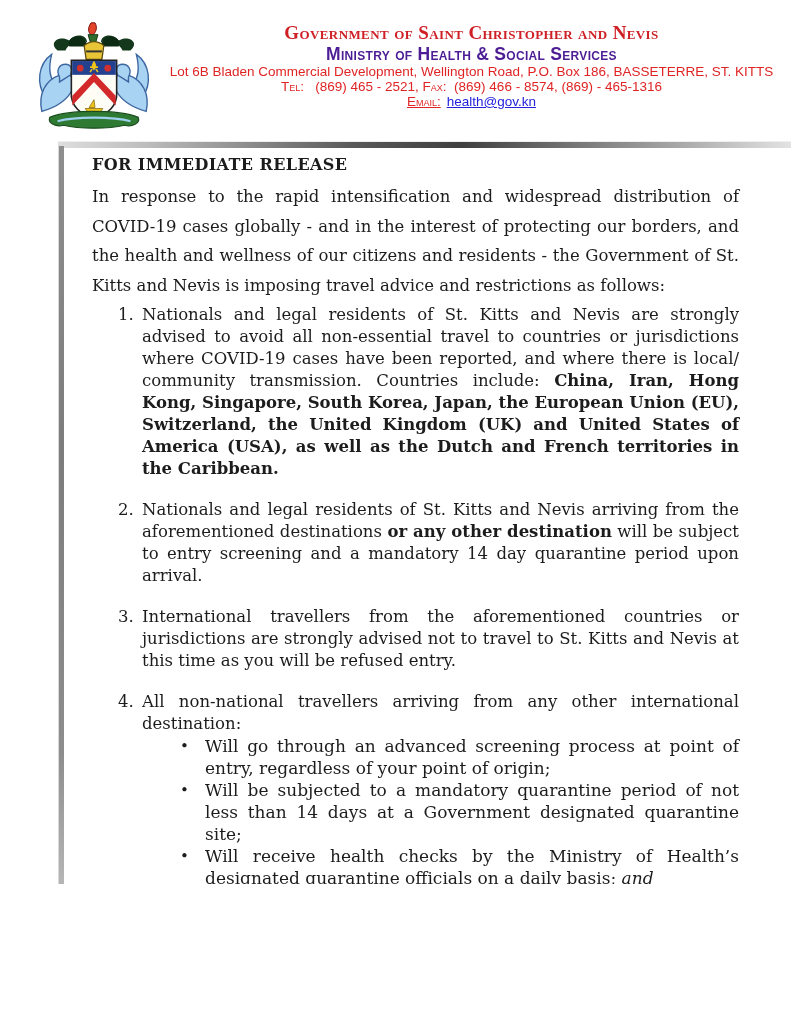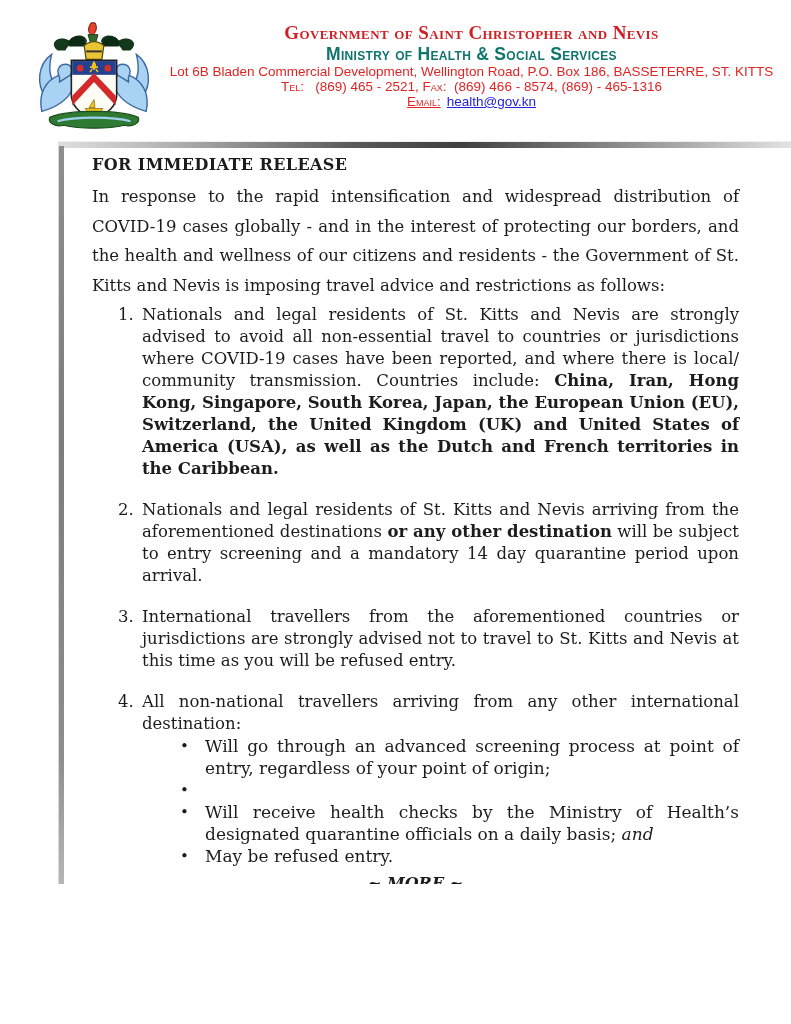--- a/index.html
+++ b/index.html
@@ -13,21 +13,21 @@
   
   .letterhead { position:relative; height:141px; }
   .crest { position:absolute; left:30px; top:20px; width:128px; height:114px; }
   .lh-text { margin-left:168px; margin-right:16px; text-align:center; padding-top:22px; }
   .lh-gov {
     font-family:"Liberation Serif", serif; font-variant:small-caps; font-weight:bold;
     font-size:19px; line-height:22px; color:#cf2026; letter-spacing:0.4px;
   }
   .lh-min {
     font-family:"Liberation Sans", sans-serif; font-variant:small-caps; font-weight:bold;
-    font-size:17.5px; line-height:21px; color:#0f766e; letter-spacing:0.3px;
+    font-size:17.5px; line-height:21px; color:#4c1d95; letter-spacing:0.3px;
   }
   .lh-addr, .lh-phone, .lh-email {
     font-family:"Liberation Sans", sans-serif; font-size:13.5px; line-height:14.5px;
     color:#e02424;
   }
   .lh-phone, .lh-email-label { font-variant:small-caps; }
   .lh-email { margin-top:1px;text-decoration:underline; }
   .lh-email-link {
     font-variant:normal; color:#2222dd; text-decoration:underline; margin-left:6px;
   }
@@ -156,20 +156,21 @@
         <span class="num">4.</span>
         <div class="nbody">
           <span>All non-national travellers arriving from any other international destination:</span>
           <div class="bullets">
             <div class="brow">
               <span class="bdot">•</span>
               <div class="btext">Will go through an advanced screening process at point of entry, regardless of your point of origin;</div>
             </div>
             <div class="brow">
               <span class="bdot">•</span>
+              <div class="btext">Will be subjected to a mandatory quarantine period of not less than 14 days at a Government designated quarantine site;</div>
             </div>
             <div class="brow">
               <span class="bdot">•</span>
               <div class="btext"><span>Will receive health checks by the Ministry of Health’s designated quarantine officials on a daily basis; </span><i>and</i></div>
             </div>
             <div class="brow">
               <span class="bdot">•</span>
               <div class="btext">May be refused entry.</div>
             </div>
           </div>

